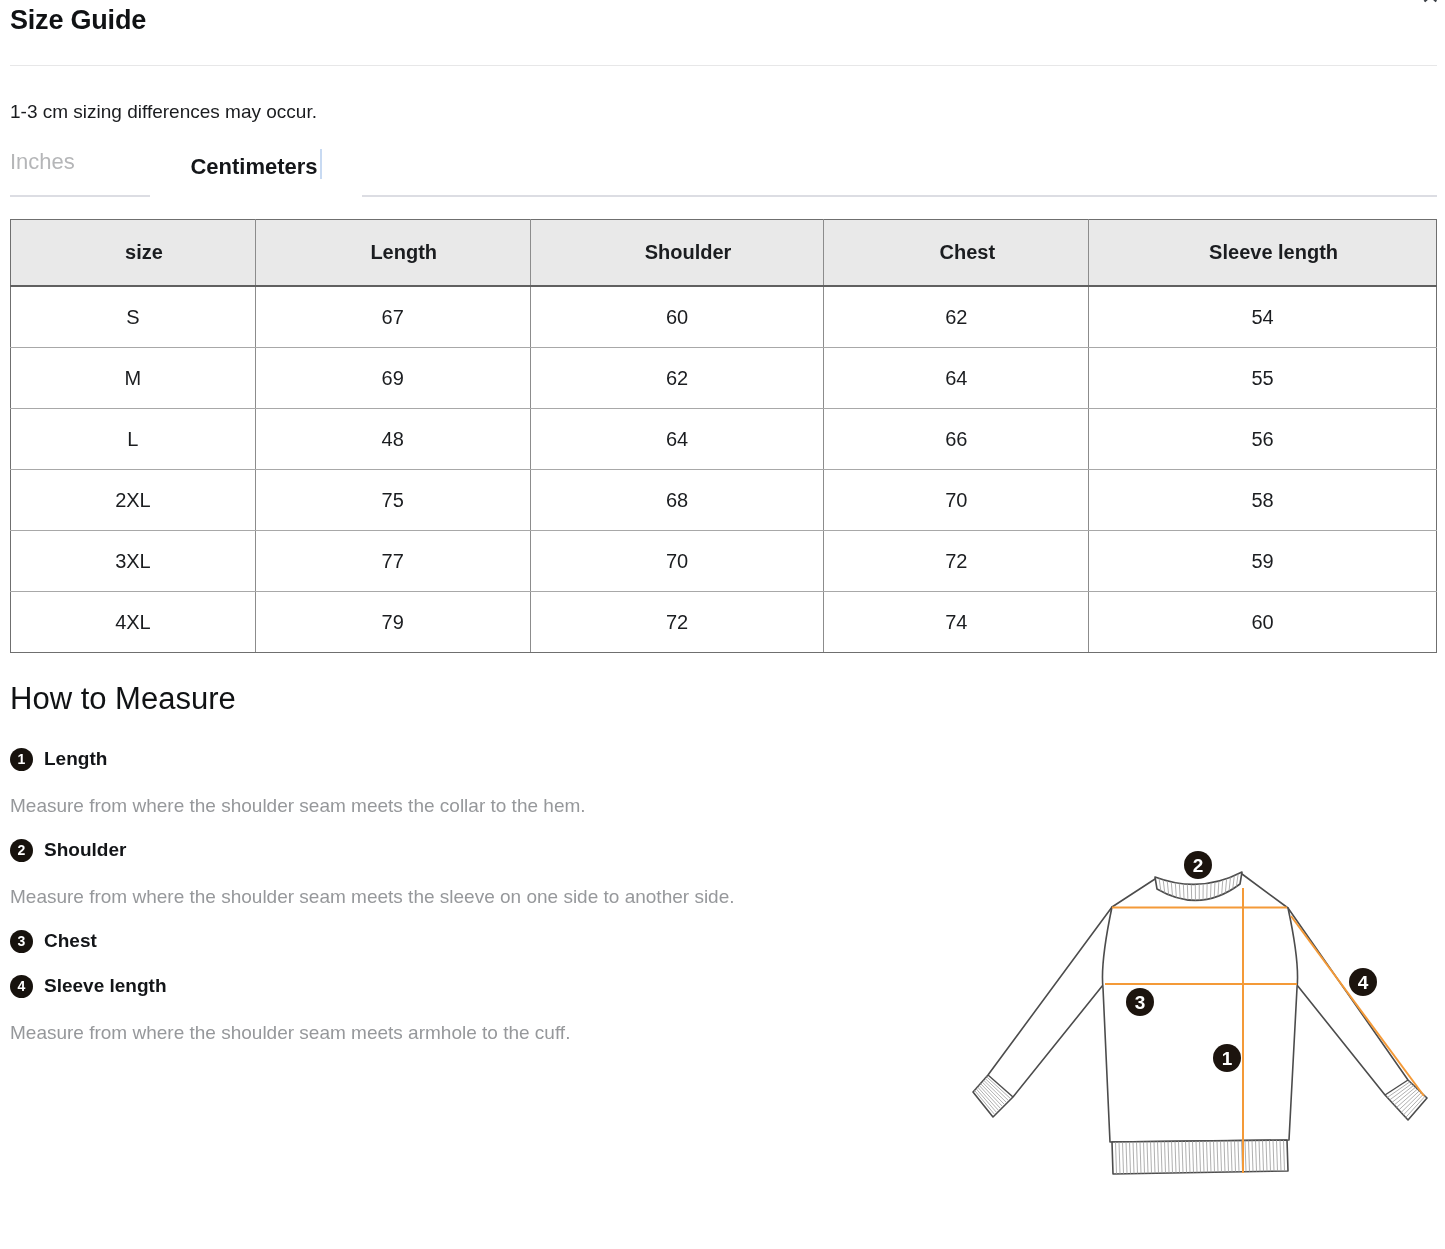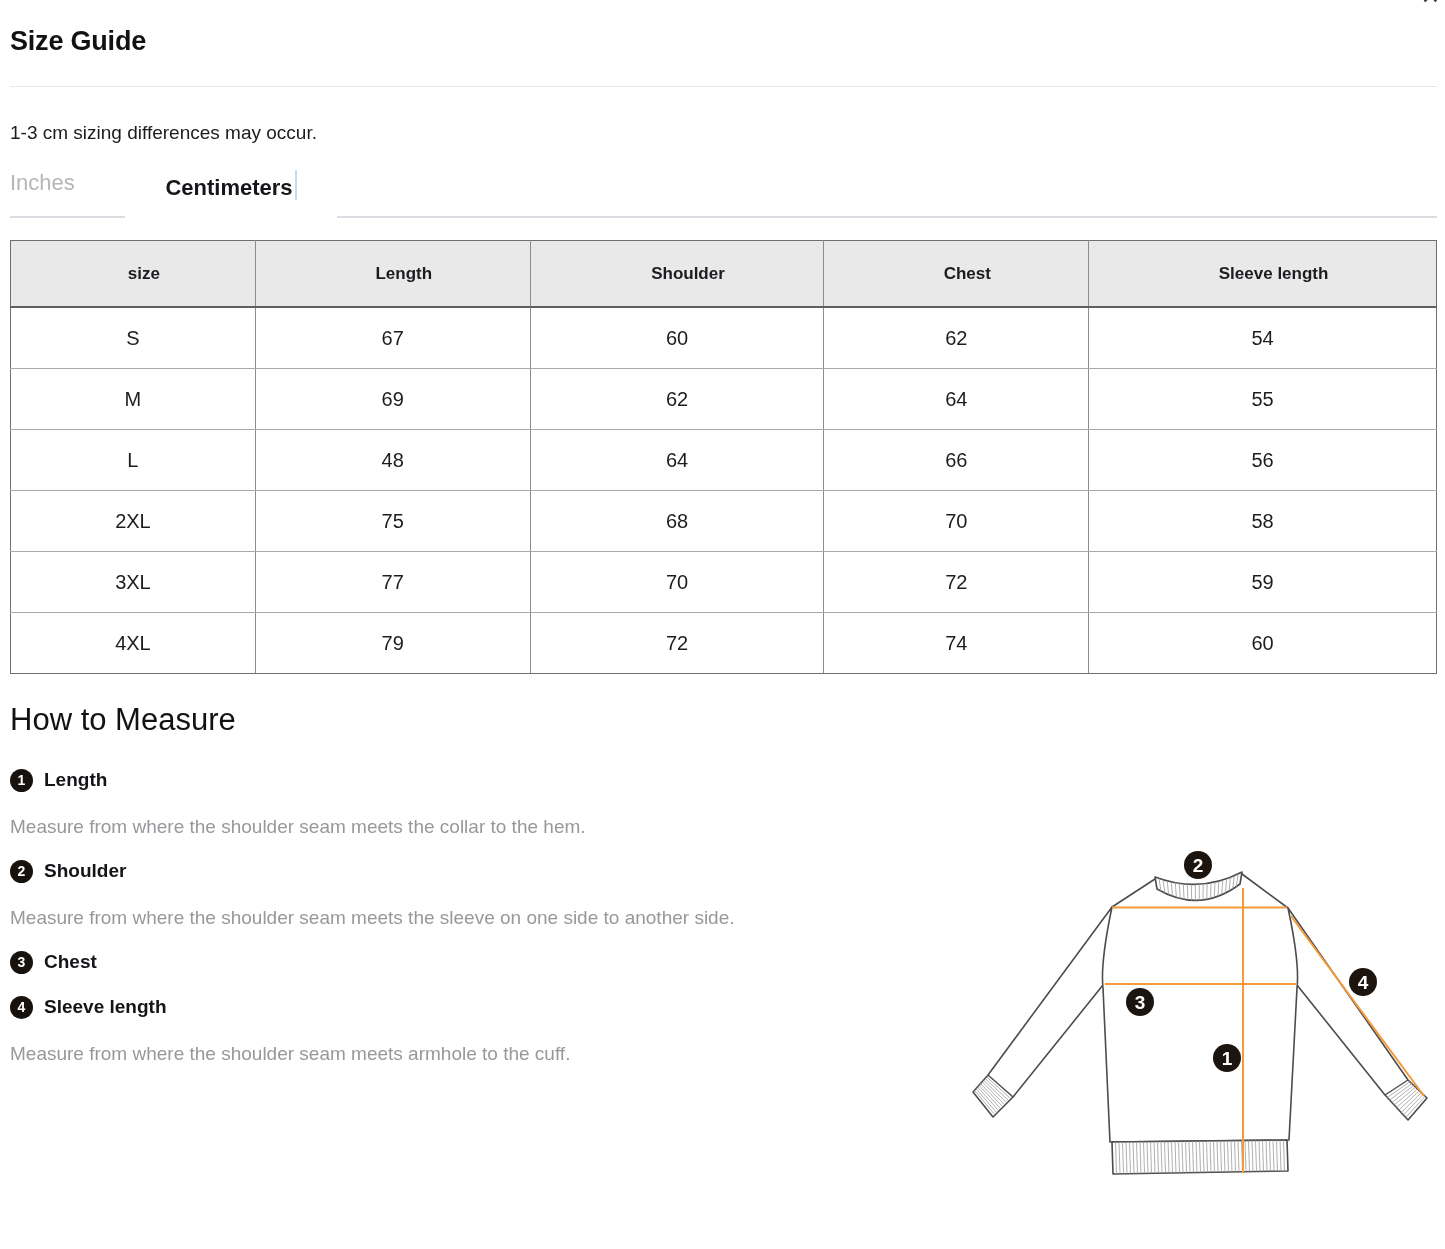--- a/index.html
+++ b/index.html
@@ -1,29 +1,29 @@
 <!DOCTYPE html>
 <html><head>
 <meta charset="utf-8">
 <style>
   html,body{margin:0;padding:0;background:#fff;}
   body{font-family:"Liberation Sans",sans-serif;color:#17191c;}
   .page{position:relative;width:1445px;height:1249px;background:#fff;overflow:hidden;}
   .content{padding:0 8px 0 10px;}
   .close{position:absolute;top:-15px;right:5px;font-size:23px;color:#3c4147;cursor:pointer;line-height:23px;}
-  h1.title{margin:0;padding-top:25px;font-size:27px;line-height:32px;font-weight:700;letter-spacing:-.2px;color:#101214;}
+  h1.title{margin:0;padding-top:4px;font-size:27px;line-height:32px;font-weight:700;letter-spacing:-.2px;color:#101214;}
   .divider{border:none;border-top:1px solid #e7e7e8;margin:29px 0 0 0;}
   .note{margin:34px 0 0 0;font-size:19px;line-height:23px;color:#1a1c1f;}
-  .tabbar{display:flex;margin-top:26px;border-bottom:2px solid #dcdde3;}
+  .tabbar{display:flex;margin-top:26px;border-bottom:2px solid #dcdde3;gap:25px;}
   .tab{font-size:22px;line-height:26px;padding-bottom:15px;cursor:pointer;}
   .tab-inches{width:115px;color:#b5b6b8;}
   .tab-cm{width:212px;text-align:center;color:#141619;font-weight:700;margin-bottom:-2px;border-bottom:2px solid #fff;}
   .caret{display:inline-block;width:2px;height:30px;background:#c8daf2;margin-left:2px;vertical-align:-5px;}
   table.size-table{border-collapse:collapse;width:1427px;margin-top:22px;table-layout:fixed;font-size:20px;text-align:center;color:#1b1d20;}
-  table.size-table th{background:#e9e9e9;height:63px;font-weight:700;border:1px solid #8c8c8c;border-top:1px solid #6f6f6f;border-bottom:2px solid #606060;font-size:17px;padding-left:23px;}
+  table.size-table th{background:#e9e9e9;height:63px;font-weight:700;border:1px solid #8c8c8c;border-top:1px solid #6f6f6f;border-bottom:2px solid #606060;font-size:20px;padding-left:23px;}
   table.size-table td{height:58px;border-top:1px solid #a8a8a8;border-bottom:1px solid #a8a8a8;border-left:1px solid #8c8c8c;border-right:1px solid #8c8c8c;font-weight:400;}
   table.size-table tr th:first-child, table.size-table tr td:first-child{border-left:1px solid #6f6f6f;}
   table.size-table tr th:last-child, table.size-table tr td:last-child{border-right:1px solid #6f6f6f;}
   table.size-table tbody tr:last-child td{border-bottom:1px solid #6f6f6f;text-align:center;}
   h2.measure-title{margin:27px 0 0 0;font-size:31px;line-height:38px;font-weight:400;color:#101214;}
   .mitem{margin-top:21px;}
   .mitem.first{margin-top:29px;}
   .mhead{display:flex;align-items:center;gap:11px;height:24px;}
   .badge{width:23px;height:23px;border-radius:50%;background:#17120d;color:#fff;font-size:14px;font-weight:700;display:flex;align-items:center;justify-content:center;flex:0 0 23px;}
   .mlabel{font-size:19px;font-weight:700;color:#131518;}

